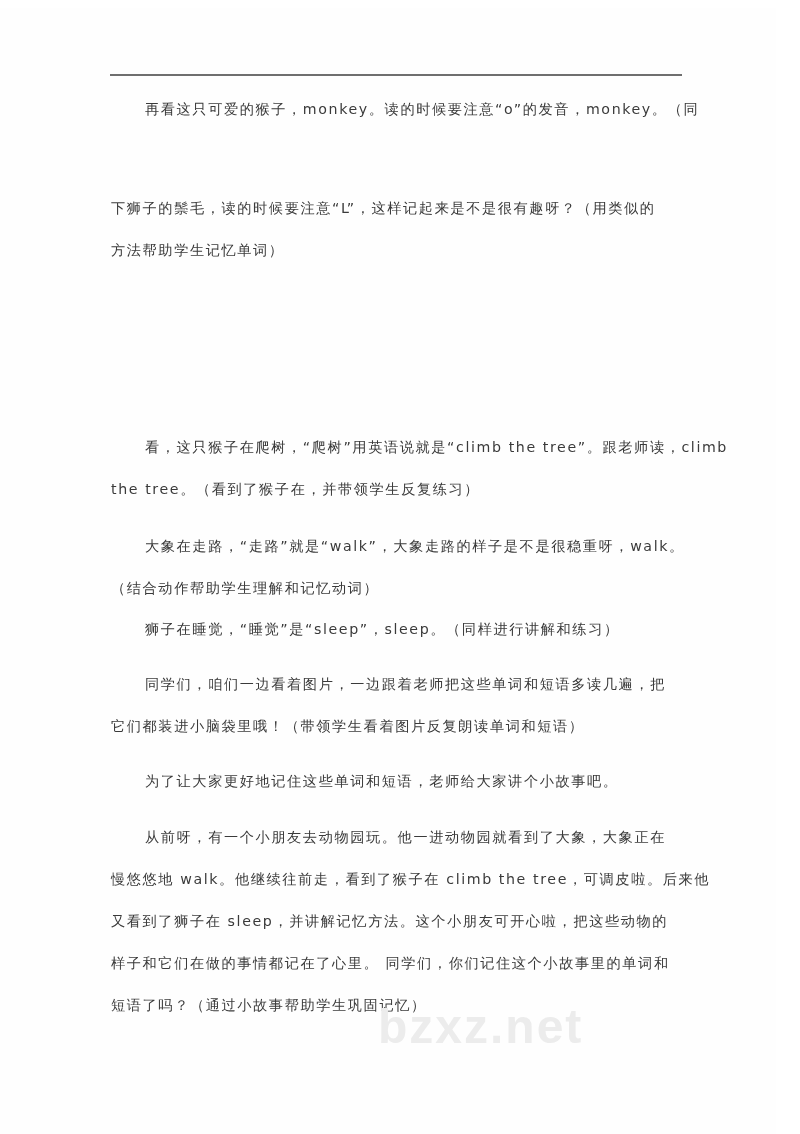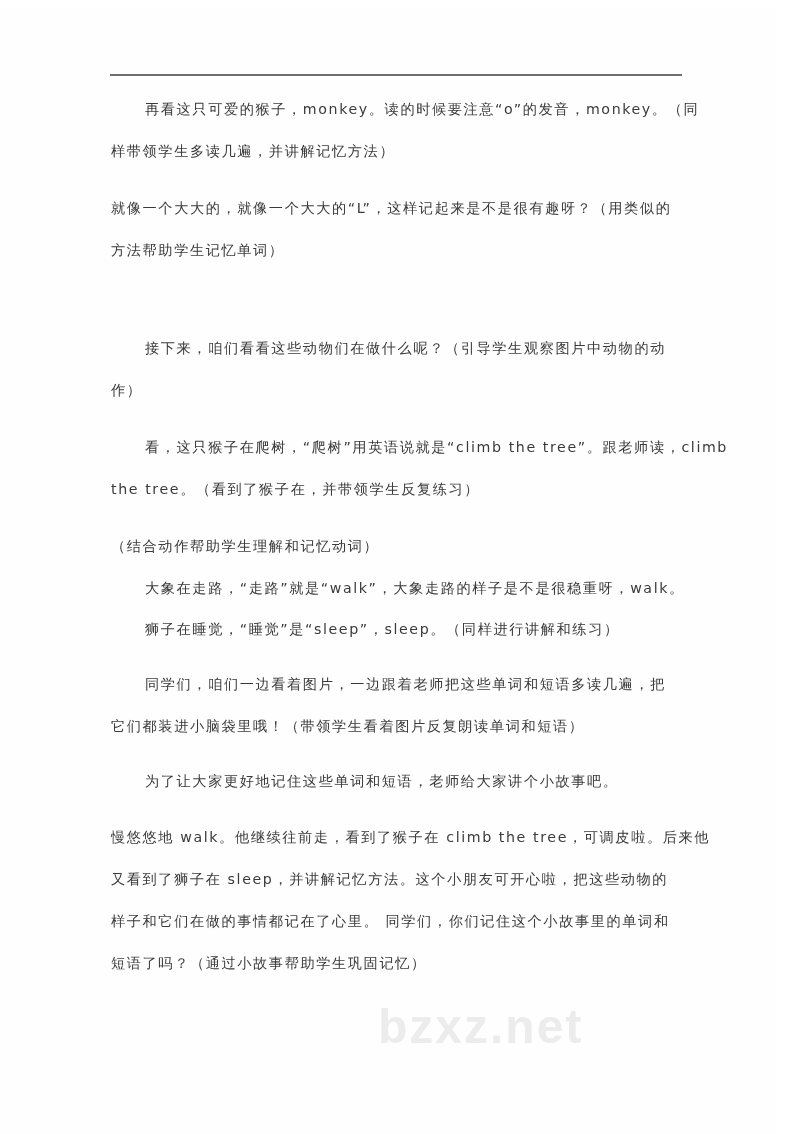--- a/index.html
+++ b/index.html
@@ -61,57 +61,53 @@
     }
   </style>
 </head>
 <body>
 
 <div class="page">
   <div class="top-rule"></div>
 
   <div class="para" style="top:80px">
     <span class="line first">再看这只可爱的猴子，monkey。读的时候要注意“o”的发音，monkey。（同</span>
-    <span class="line">样带领学生多读几遍，并讲解记忆方法）</span>
   </div>
 
   <div class="para" style="top:179px">
-    <span class="line">就像一个大大的，就像一个大大的“L”，这样记起来是不是很有趣呀？（用类似的</span>
+    <span class="line">下狮子的鬃毛，读的时候要注意“L”，这样记起来是不是很有趣呀？（用类似的</span>
     <span class="line">方法帮助学生记忆单词）</span>
   </div>
 
-  <div class="para" style="top:319px">
-    <span class="line first">接下来，咱们看看这些动物们在做什么呢？（引导学生观察图片中动物的动</span>
-    <span class="line">作）</span>
-  </div>
 
   <div class="para" style="top:418px">
     <span class="line first">看，这只猴子在爬树，“爬树”用英语说就是“climb the tree”。跟老师读，climb</span>
     <span class="line">the tree。（看到了猴子在，并带领学生反复练习）</span>
   </div>
 
   <div class="para" style="top:517px">
+    <span class="line first">大象在走路，“走路”就是“walk”，大象走路的样子是不是很稳重呀，walk。</span>
     <span class="line">（结合动作帮助学生理解和记忆动词）</span>
-    <span class="line first">大象在走路，“走路”就是“walk”，大象走路的样子是不是很稳重呀，walk。</span>
   </div>
 
   <div class="para" style="top:655px">
     <span class="line first">同学们，咱们一边看着图片，一边跟着老师把这些单词和短语多读几遍，把</span>
     <span class="line">它们都装进小脑袋里哦！（带领学生看着图片反复朗读单词和短语）</span>
   </div>
 
   <div class="para" style="top:600px">
     <span class="line first">狮子在睡觉，“睡觉”是“sleep”，sleep。（同样进行讲解和练习）</span>
   </div>
 
   <div class="para" style="top:752px">
     <span class="line first">为了让大家更好地记住这些单词和短语，老师给大家讲个小故事吧。</span>
   </div>
 
   <div class="para" style="top:808px">
+    <span class="line first">从前呀，有一个小朋友去动物园玩。他一进动物园就看到了大象，大象正在</span>
     <span class="line">慢悠悠地 walk。他继续往前走，看到了猴子在 climb the tree，可调皮啦。后来他</span>
     <span class="line">又看到了狮子在  sleep，并讲解记忆方法。这个小朋友可开心啦，把这些动物的</span>
     <span class="line">样子和它们在做的事情都记在了心里。 同学们，你们记住这个小故事里的单词和</span>
     <span class="line">短语了吗？（通过小故事帮助学生巩固记忆）</span>
   </div>
 
   <div class="watermark">bzxz.net</div>
 </div>
 
 </body></html>

